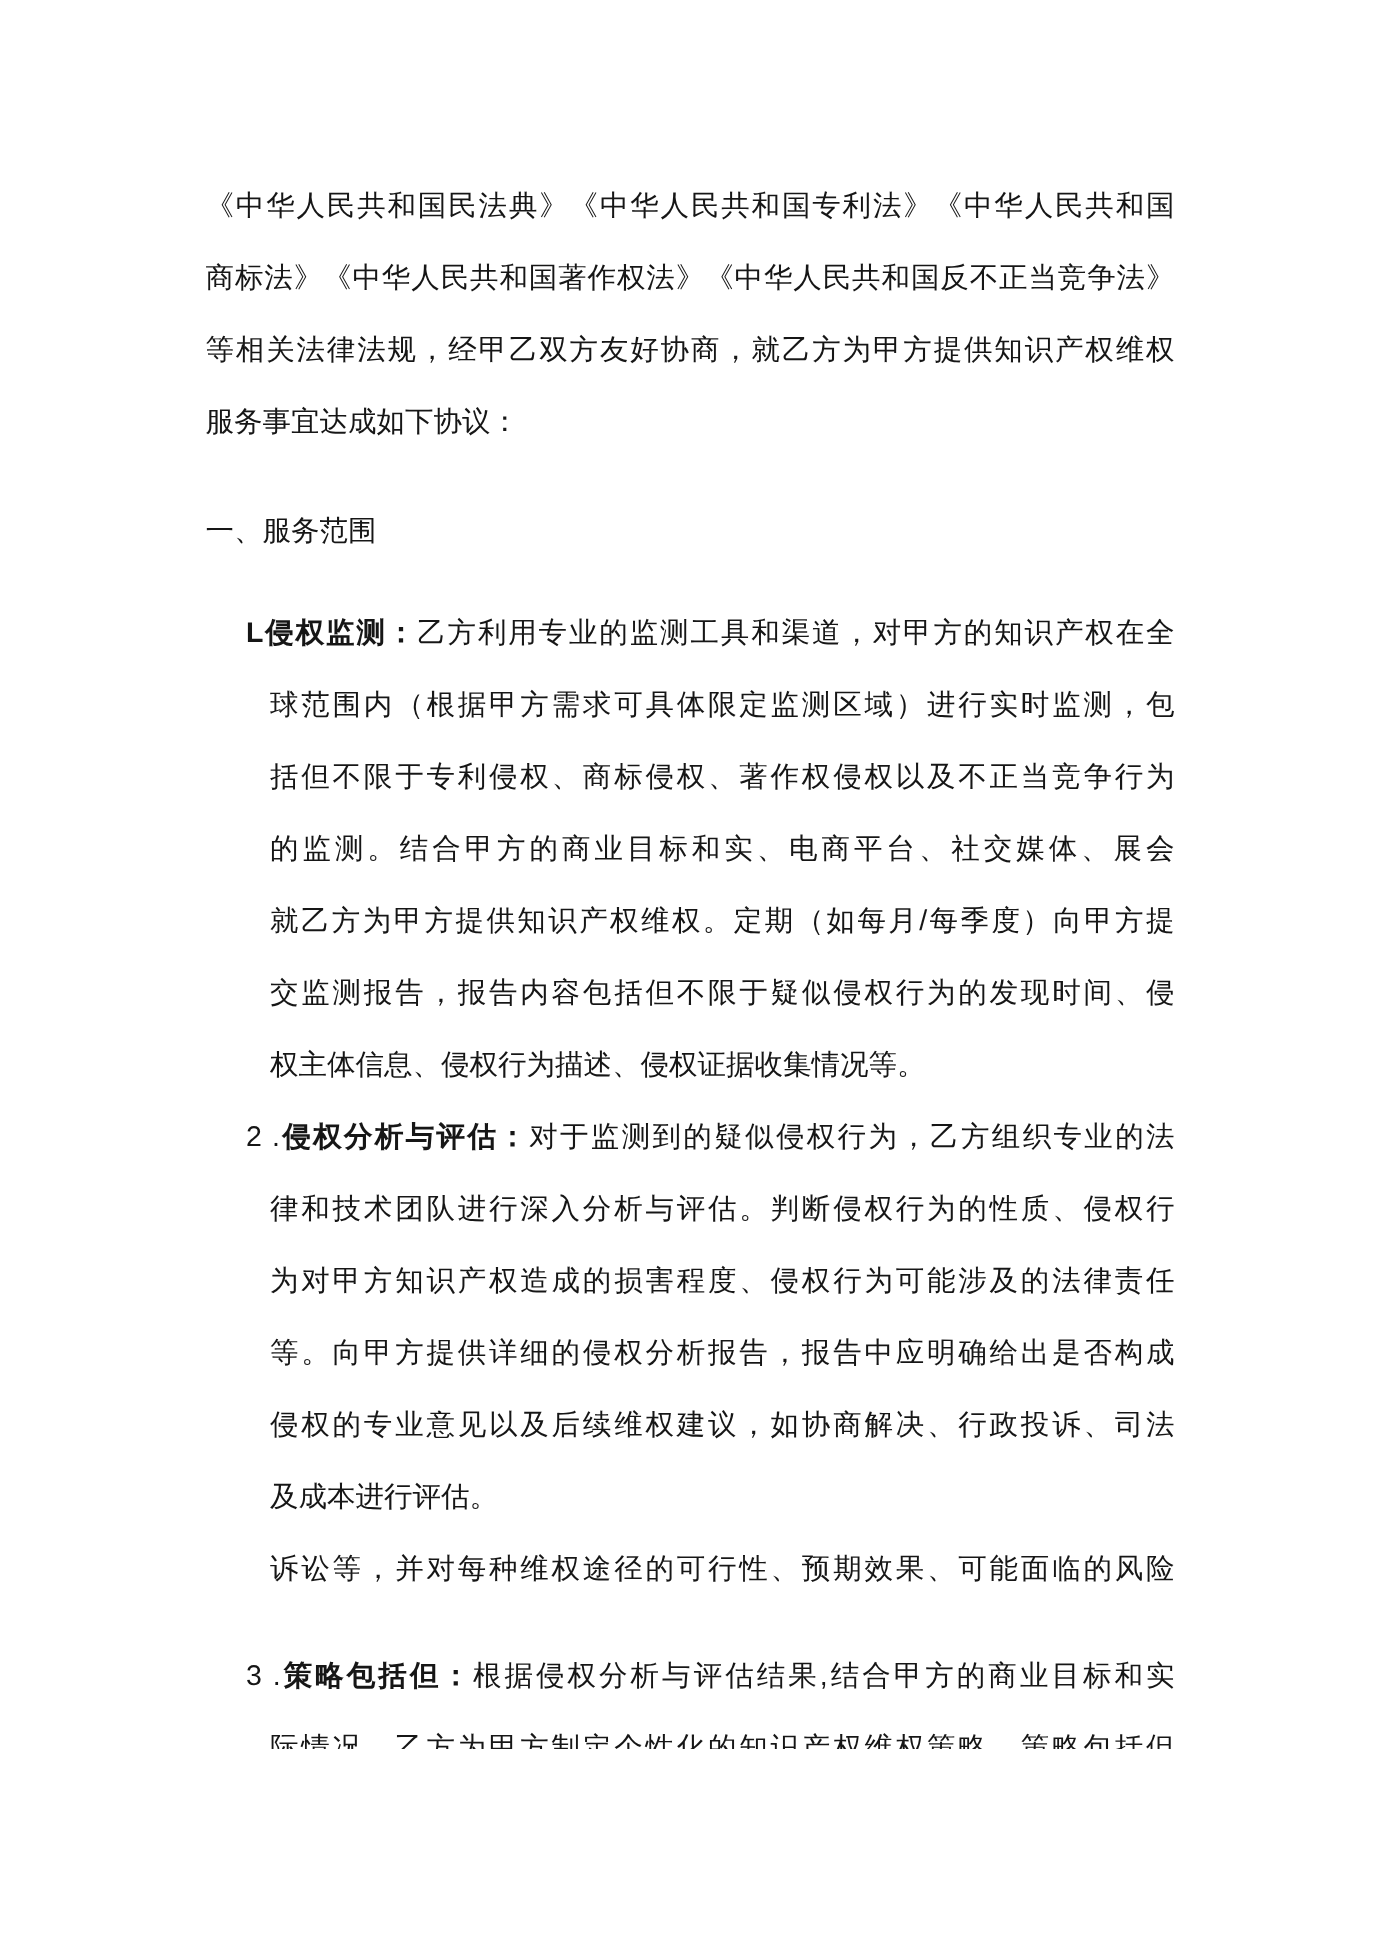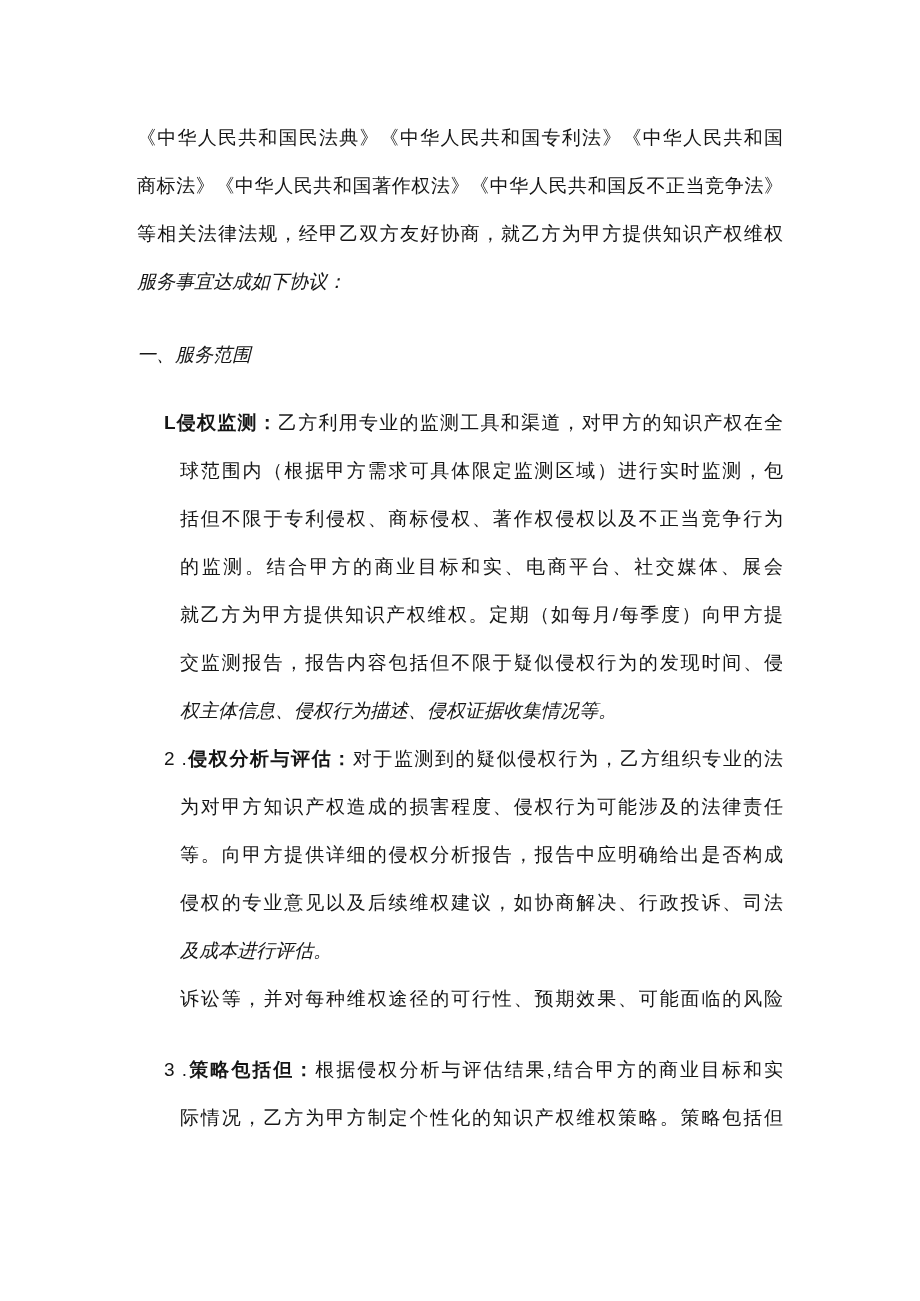--- a/index.html
+++ b/index.html
@@ -28,21 +28,20 @@
     line-height: 48px;
     overflow: hidden;
     text-align: justify;
   }
   .fill {
     text-align-last: justify;
   }
   .short {
     text-align: center;
     text-align-last: left;
-    font-style: italic;
   }
   .heading {
     margin-top: 25px;
   }
   .item .line.first {
     margin-left: 27px;
   }
   .item .line.cont {
     margin-left: 43px;
   }
@@ -77,20 +76,21 @@
       <div class="line cont fill">的监测。结合甲方的商业目标和实、电商平台、社交媒体、展会</div>
       <div class="line cont fill">就乙方为甲方提供知识产权维权。定期（如每月/每季度）向甲方提</div>
       <div class="line cont fill">交监测报告，报告内容包括但不限于疑似侵权行为的发现时间、侵</div>
       <div class="line cont short">权主体信息、侵权行为描述、侵权证据收集情况等。</div>
     </div>
 
     <div class="item item-2">
       <div class="line first fill">
         <span>2 .</span><span class="bold">侵权分析与评估：</span><span>对于监测到的疑似侵权行为，乙方组织专业的法</span>
       </div>
+      <div class="line cont fill">律和技术团队进行深入分析与评估。判断侵权行为的性质、侵权行</div>
       <div class="line cont fill">为对甲方知识产权造成的损害程度、侵权行为可能涉及的法律责任</div>
       <div class="line cont fill">等。向甲方提供详细的侵权分析报告，报告中应明确给出是否构成</div>
       <div class="line cont fill">侵权的专业意见以及后续维权建议，如协商解决、行政投诉、司法</div>
       <div class="line cont short">及成本进行评估。</div>
       <div class="line cont fill">诉讼等，并对每种维权途径的可行性、预期效果、可能面临的风险</div>
     </div>
 
     <div class="item item-3">
       <div class="line first fill">
         <span>3 .</span><span class="bold">策略包括但：</span><span>根据侵权分析与评估结果,结合甲方的商业目标和实</span>

